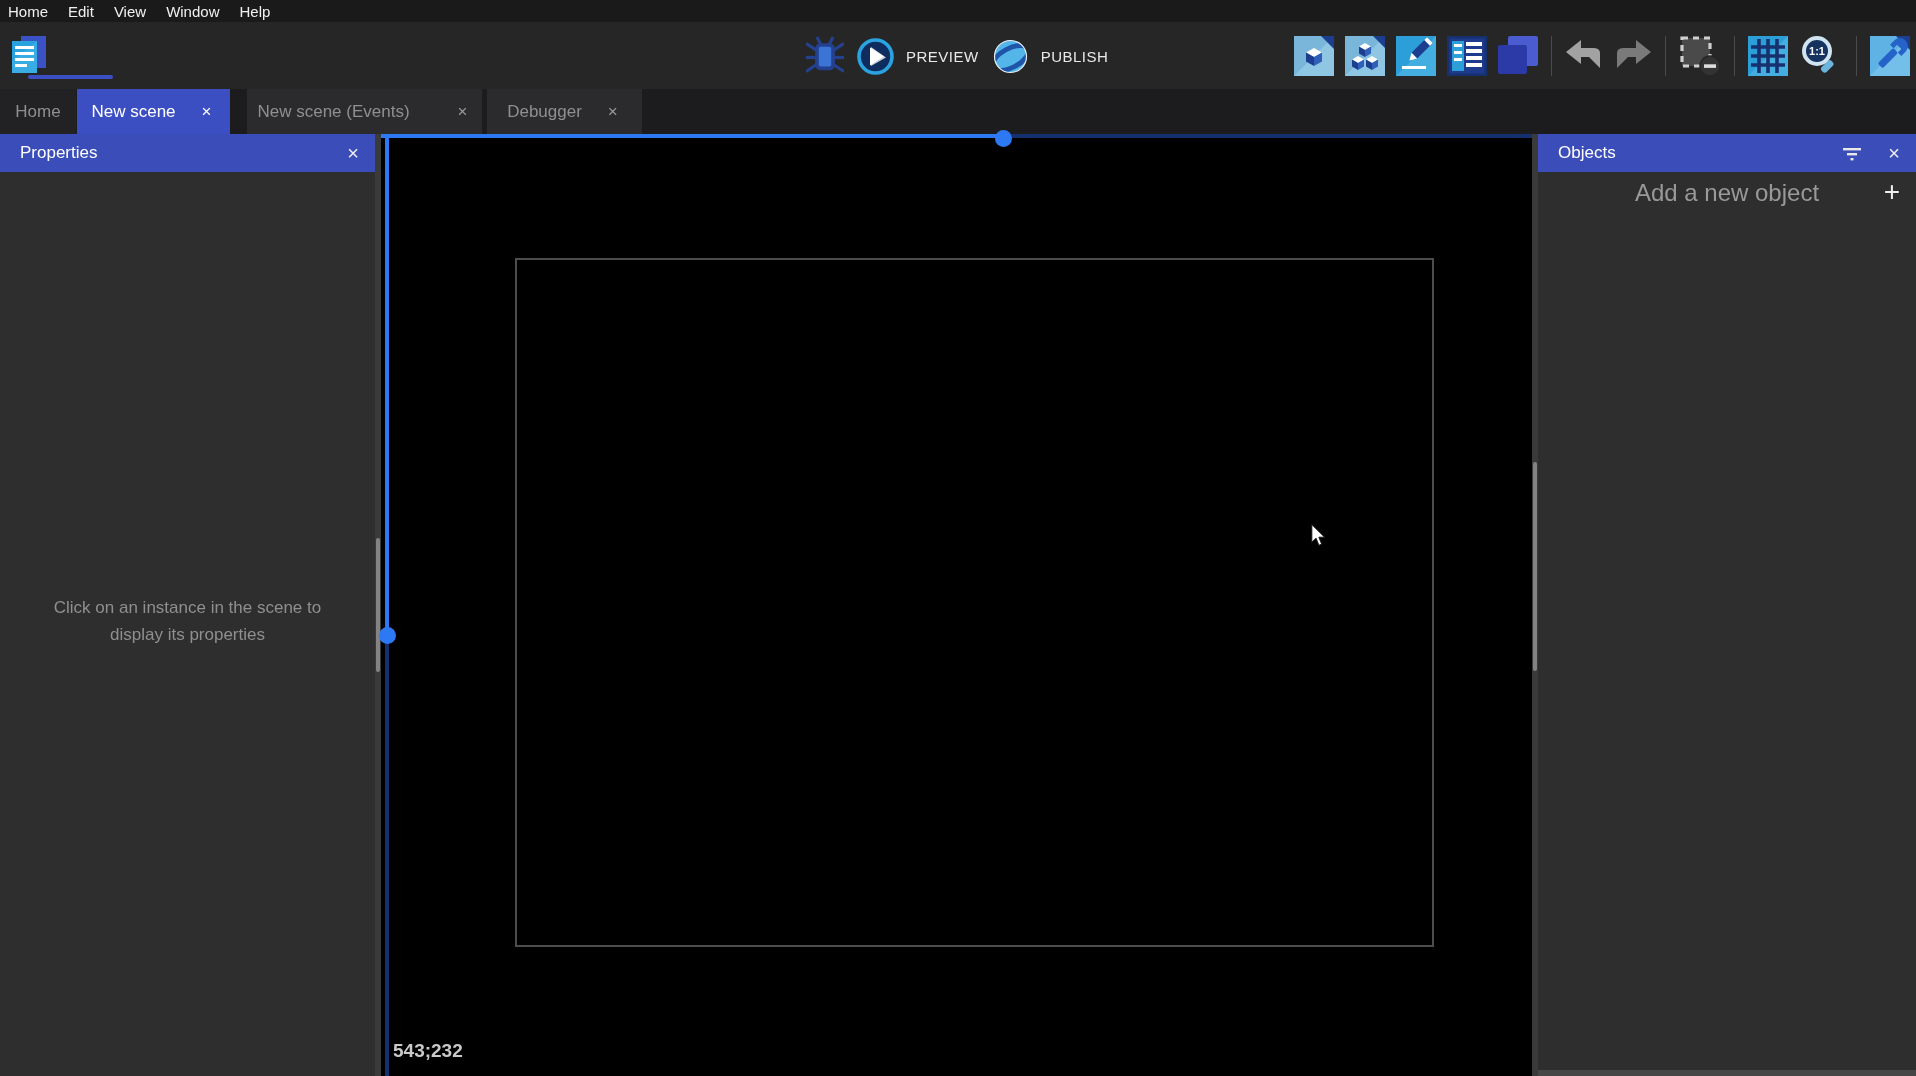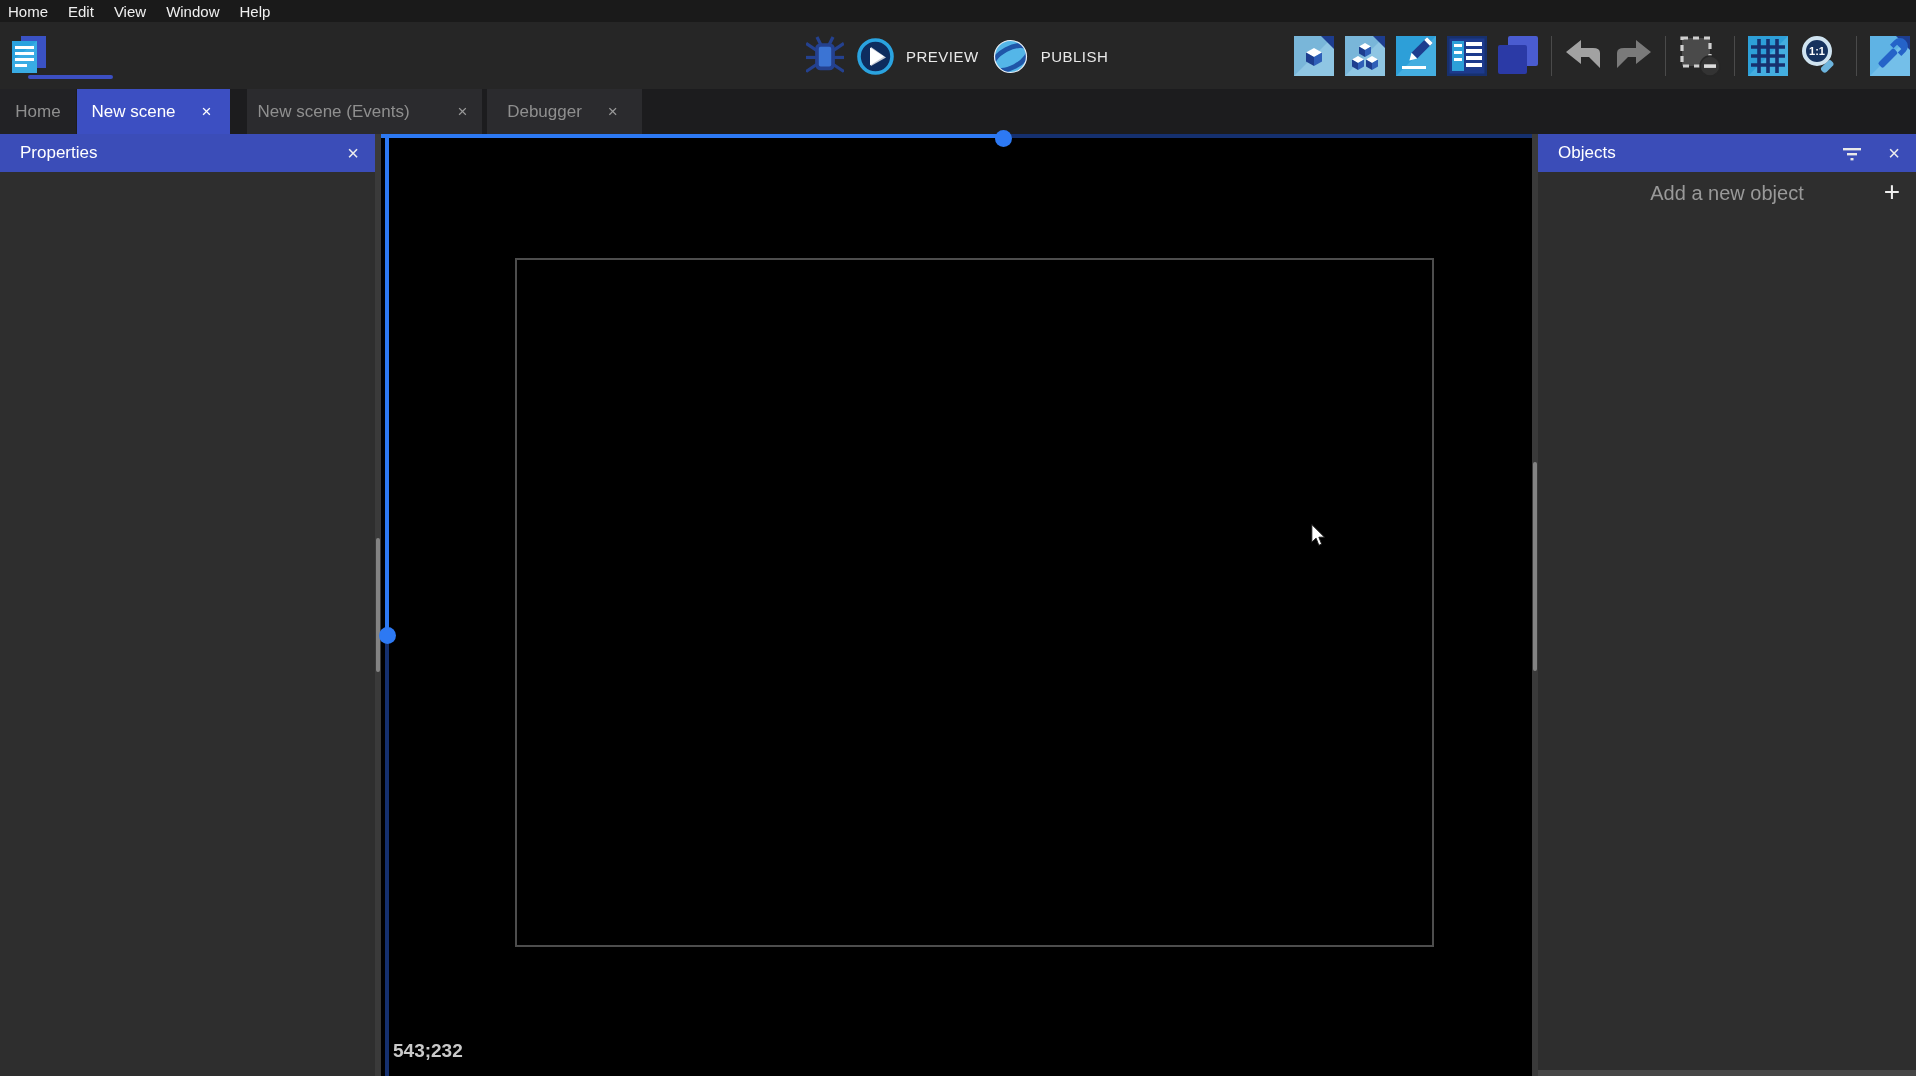--- a/index.html
+++ b/index.html
@@ -72,21 +72,21 @@
                border:2px solid #4d4d4d; }
   #coords { position:absolute; left:12px; top:906px; color:#c9c9c9; font-size:19px;
             font-weight:bold; text-shadow:1px 1px 1px #000; }
   #cursor { position:absolute; left:930px; top:390px; }
 
   
   #objects-panel { position:absolute; left:1538px; top:0; width:378px; height:942px; background:#2e2e2e; }
   #objects-header-icons { display:flex; align-items:center; gap:26px; }
   #add-object-row { position:absolute; left:0; top:38px; right:0; height:42px; display:flex;
                     align-items:center; justify-content:center; cursor:pointer; }
-  #add-object-label { color:#999999; font-size:20px; }
+  #add-object-label { color:#999999; font-size:24px; }
   #add-object-plus { position:absolute; right:16px; top:3px; color:#efefef; font-size:28px;
                      font-weight:300; cursor:pointer; line-height:1.2; }
   #search-bar { position:absolute; left:0; top:936px; right:0; height:39px; background:#464646;
                 display:flex; align-items:center; }
   #search-input { flex:1; background:transparent; border:none; outline:none; color:#dddddd;
                   font-size:17px; padding-left:18px; font-family:"Liberation Sans", sans-serif; }
   #search-input::placeholder { color:#9b9b9b; }
   #search-icon { margin-right:14px; display:flex; }
 
   svg { display:block; }
@@ -336,20 +336,21 @@
   </div>
 </div>
 
 <div id="main">
 
   <div id="properties-panel">
     <div class="panel-header">
       <span class="panel-title">Properties</span>
       <span class="panel-close">×</span>
     </div>
+    <div id="properties-hint">Click on an instance in the scene to display its properties</div>
   </div>
 
   <div class="v-track" id="left-track"></div>
   <div class="v-thumb" id="left-thumb"></div>
 
   <div id="canvas">
     <div id="hscroll-active"></div>
     <div id="hscroll-rest"></div>
     <div id="hscroll-thumb"></div>
     <div id="vscroll-active"></div>

